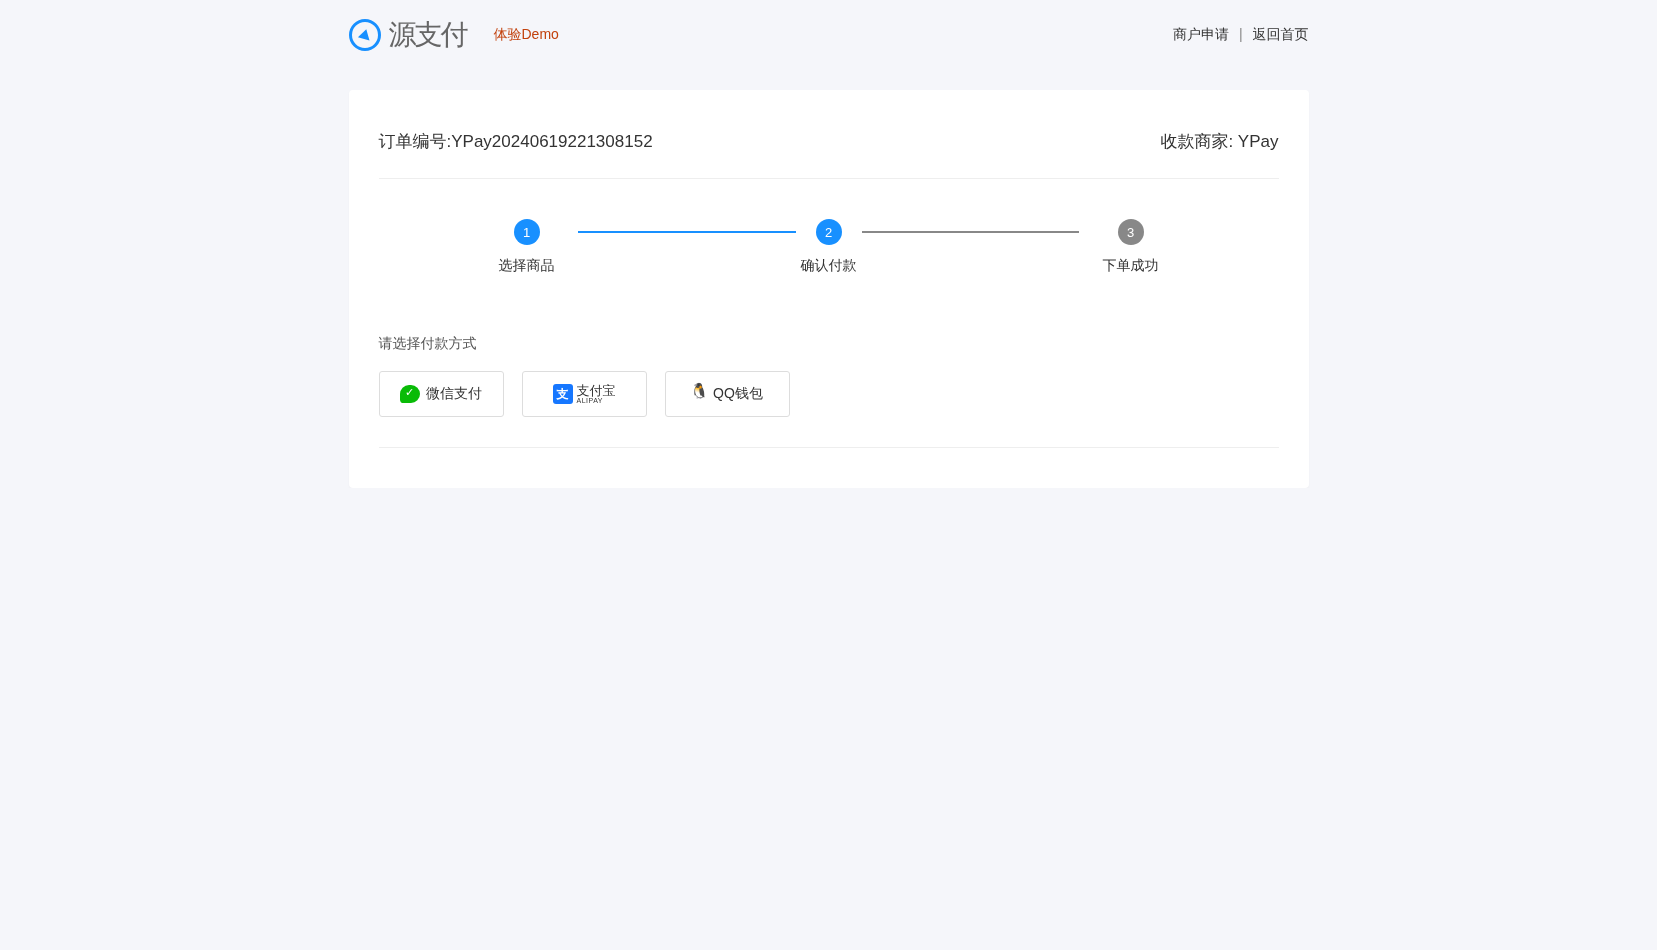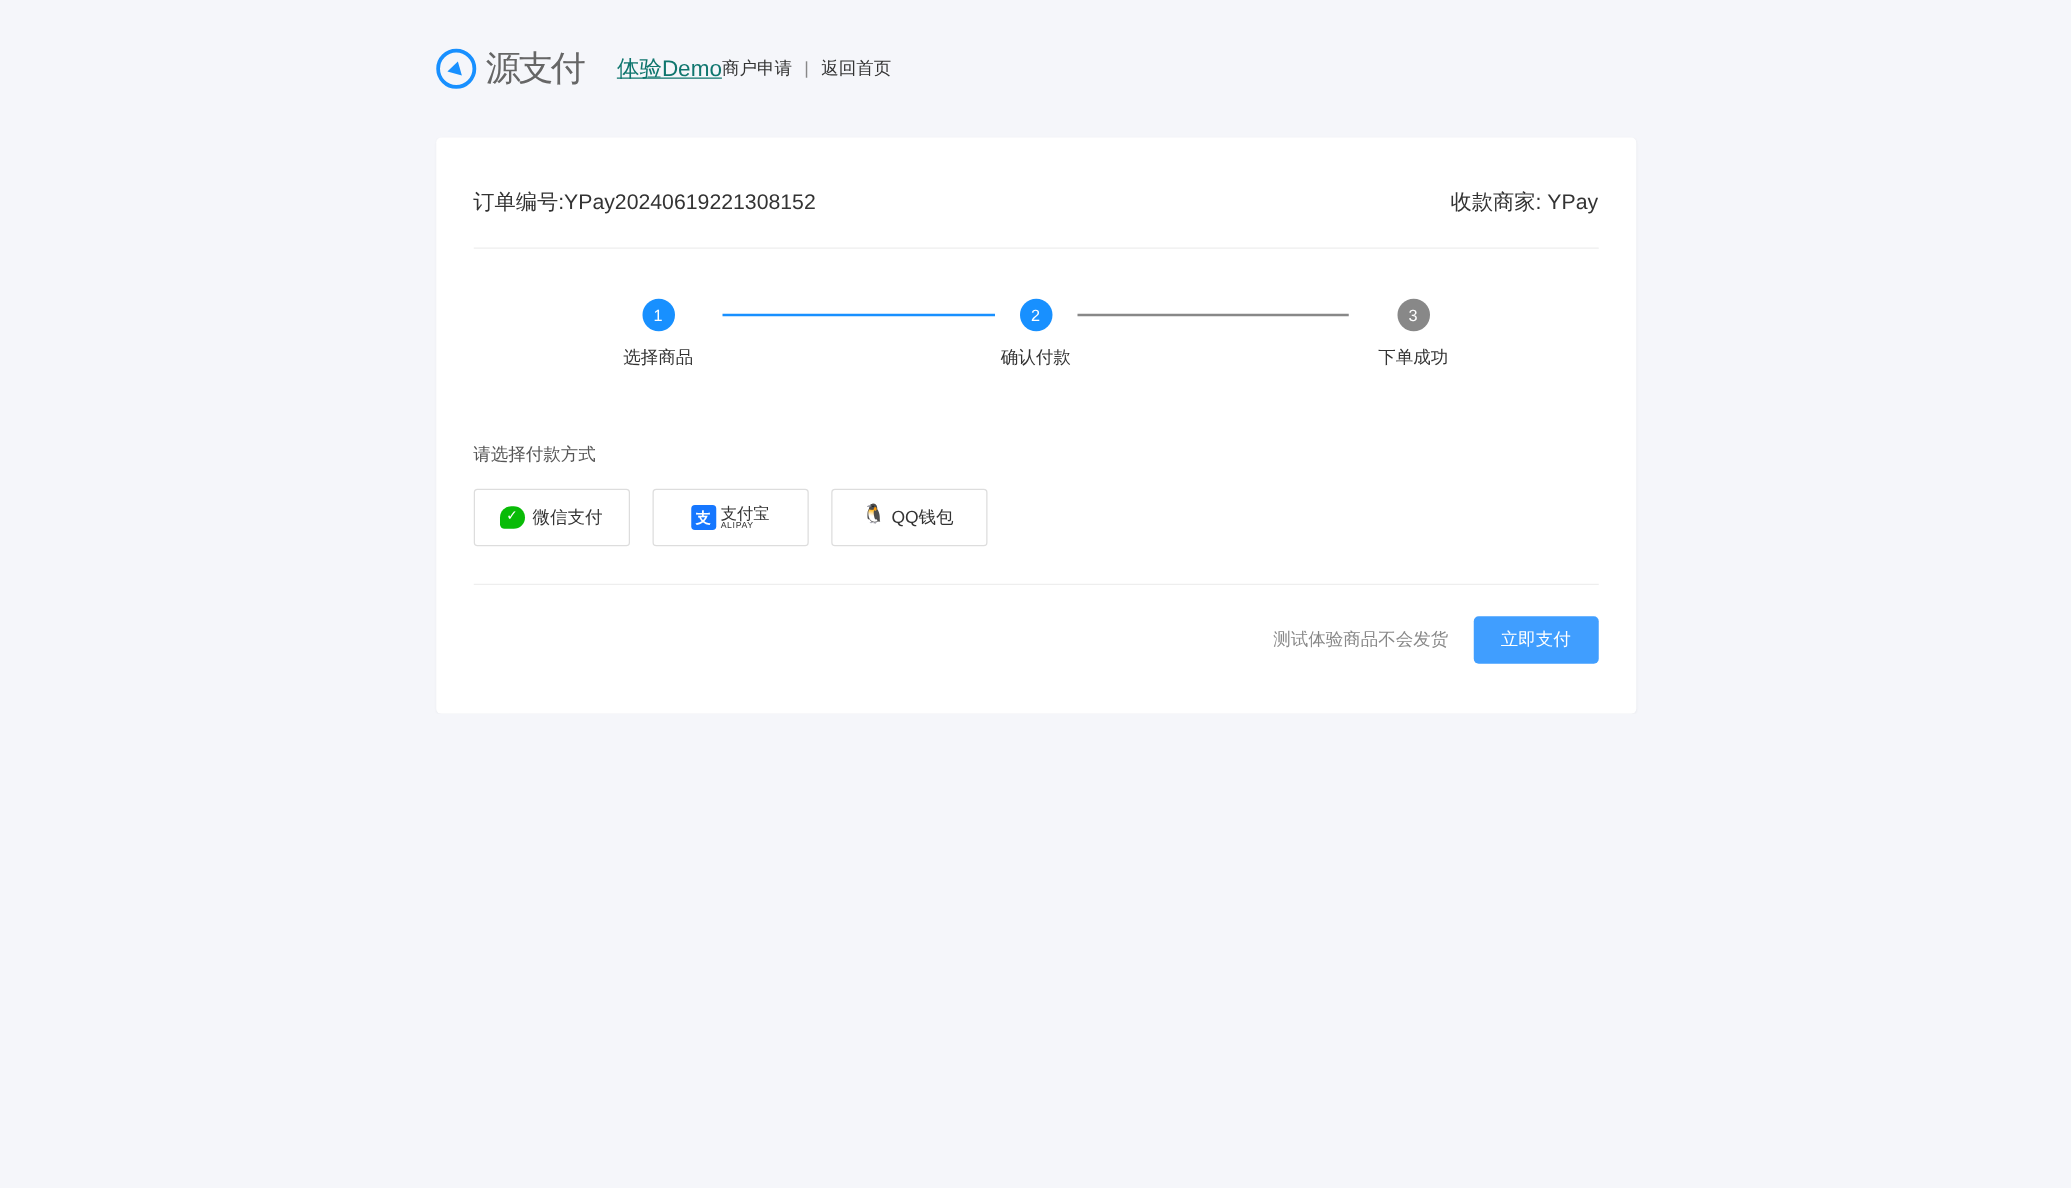--- a/index.html
+++ b/index.html
@@ -1,26 +1,26 @@
 <!DOCTYPE html>
 <html><head>
   <meta charset="utf-8">
   <style>
     * { margin: 0; padding: 0; box-sizing: border-box; }
     body { font-family: "Microsoft YaHei", "PingFang SC", sans-serif; background: #f5f6fa; color: #333; }
     
     .container { max-width: 960px; margin: 0 auto; }
     
-    .header { display: flex; align-items: center; justify-content: flex-start; padding: 15px 0; margin-top: 20px; }
+    .header { display: flex; align-items: center; justify-content: space-between; padding: 15px 0; }
     .header-left { display: flex; align-items: center; gap: 15px; }
     .logo { width: 130px; height: 40px; display: flex; align-items: center; }
     .logo-text { font-size: 28px; font-weight: 300; color: #666; letter-spacing: -2px; }
     .logo-circle { width: 32px; height: 32px; border: 3px solid #1890ff; border-radius: 50%; position: relative; margin-right: 8px; }
     .logo-circle::after { content: ''; position: absolute; top: 50%; left: 50%; width: 0; height: 0; border-left: 6px solid transparent; border-right: 6px solid transparent; border-bottom: 10px solid #1890ff; transform: translate(-50%, -60%) rotate(15deg); }
-    .demo-label { font-size: 18px; color: #0f766e; text-decoration: underline; }
+    .demo-label { font-size: 14px; color: #c2410c; }
     .header-right { font-size: 14px; color: #333; }
     .header-right a { color: #333; text-decoration: none; cursor: pointer; }
     .divider { margin: 0 6px; color: #888; }
     
     .panel { background: #fff; border-radius: 4px; margin-top: 20px; padding: 40px 30px; box-shadow: 0 1px 2px rgba(0,0,0,0.04); }
     
     .order-row { display: flex; justify-content: space-between; align-items: center; font-size: 17px; color: #333; padding-bottom: 25px; border-bottom: 1px solid #eee; text-align: center; }
     
     .steps { display: flex; align-items: flex-start; justify-content: space-between; margin: 40px 120px 60px; position: relative; }
     .step { display: flex; flex-direction: column; align-items: center; position: relative; z-index: 2; }
@@ -125,19 +125,15 @@
         </div>
       </div>
       <div class="method">
         <div class="qq-box">
           <span class="qq-icon"></span>
           <span>QQ钱包</span>
         </div>
       </div>
     </div>
 
-    <div class="footer-row">
-      <span class="note">测试体验商品不会发货</span>
-      <button class="pay-btn">立即支付</button>
-    </div>
   </div>
 
 </div>
 
 </body></html>

